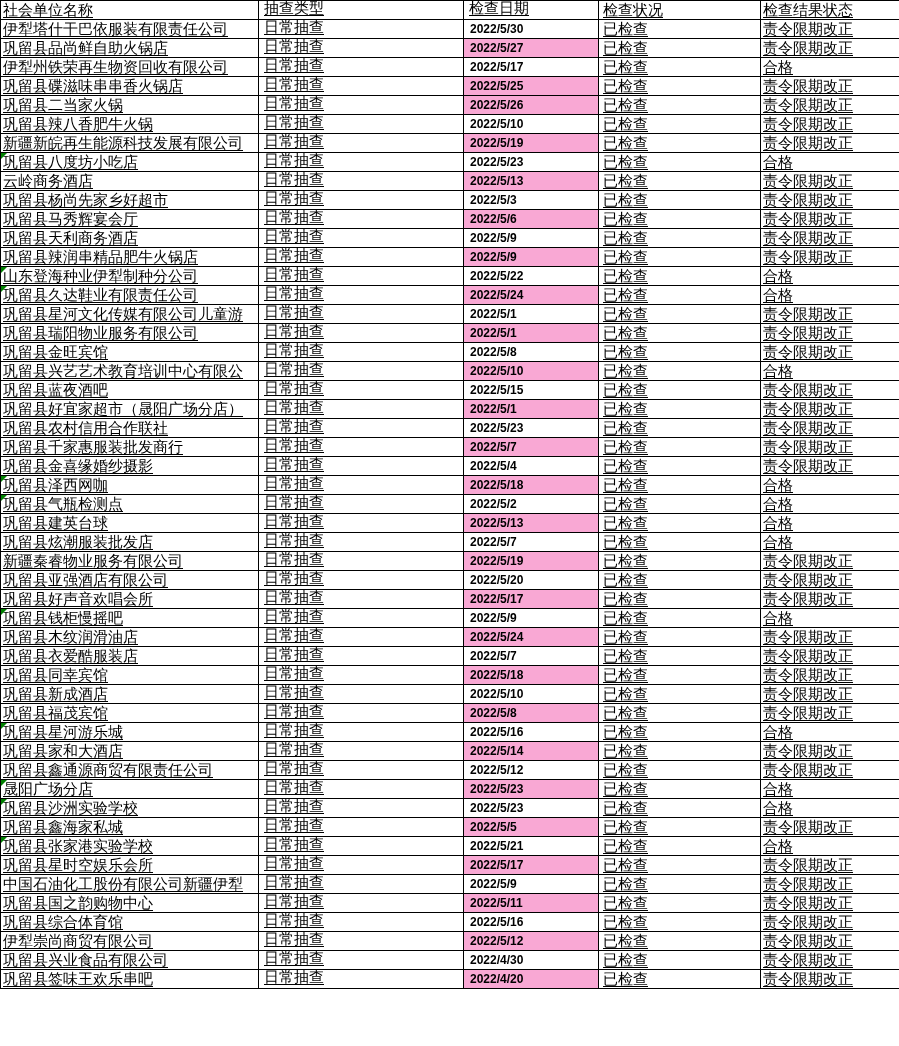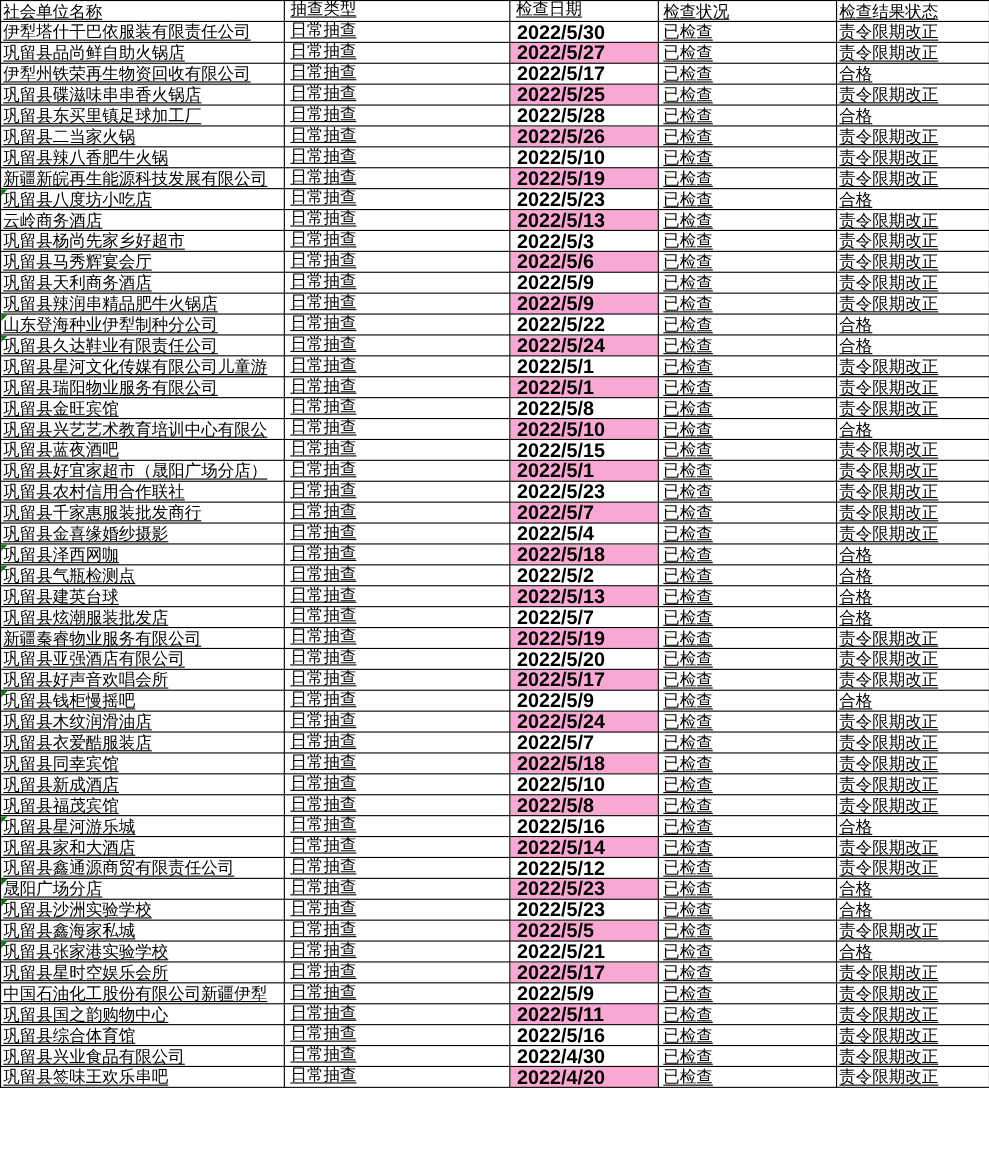--- a/index.html
+++ b/index.html
@@ -4,21 +4,21 @@
 <style>
   html,body{margin:0;padding:0;background:#fff;}
   body{width:899px;font-family:"DejaVu Sans",sans-serif;}
   table{border-collapse:collapse;table-layout:fixed;width:899px;}
   td,th{border:1px solid #000;height:18px;padding:0;margin:0;overflow:hidden;
         white-space:nowrap;vertical-align:middle;font-weight:normal;text-align:left;
         font-size:15px;line-height:18px;color:#000;}
   th .txt,td .txt{text-decoration:underline;text-decoration-thickness:1px;text-underline-offset:2px;}
   .c-name{padding-left:2px;position:relative;}
   .c-type{padding-left:5px;font-family:Liberation Mono, monospace;}
-  .c-date{padding-left:6px;font-family:"Liberation Sans",sans-serif;font-size:18px;font-weight:600;}
+  .c-date{padding-left:6px;font-family:"Liberation Sans",sans-serif;font-size:12px;font-weight:600;}
   .c-status{padding-left:4px;margin-top:45px;}
   .c-result{padding-left:2px;}
   .shaded{background:#f9a8d4;}
   .marker{display:none;position:absolute;top:0;left:0;width:0;height:0;
           border-top:6px solid #008000;border-right:6px solid transparent;}
   .has-marker .marker{display:block;}
 </style>
 </head>
 <body>
 
@@ -65,27 +65,20 @@
   </tr>
 
   <tr>
     <td class="c-name"><span class="txt">巩留县碟滋味串串香火锅店</span></td>
     <td class="c-type"><span class="txt">日常抽查</span></td>
     <td class="c-date shaded">2022/5/25</td>
     <td class="c-status"><span class="txt">已检查</span></td>
     <td class="c-result"><span class="txt">责令限期改正</span></td>
   </tr>
 
-  <tr>
-    <td class="c-name"><span class="txt">巩留县东买里镇足球加工厂</span></td>
-    <td class="c-type"><span class="txt">日常抽查</span></td>
-    <td class="c-date">2022/5/28</td>
-    <td class="c-status"><span class="txt">已检查</span></td>
-    <td class="c-result"><span class="txt">合格</span></td>
-  </tr>
 
   <tr>
     <td class="c-name"><span class="txt">巩留县二当家火锅</span></td>
     <td class="c-type"><span class="txt">日常抽查</span></td>
     <td class="c-date shaded">2022/5/26</td>
     <td class="c-status"><span class="txt">已检查</span></td>
     <td class="c-result"><span class="txt">责令限期改正</span></td>
   </tr>
 
   <tr>
@@ -427,20 +420,27 @@
   </tr>
 
   <tr>
     <td class="c-name"><span class="txt">巩留县综合体育馆</span></td>
     <td class="c-type"><span class="txt">日常抽查</span></td>
     <td class="c-date">2022/5/16</td>
     <td class="c-status"><span class="txt">已检查</span></td>
     <td class="c-result"><span class="txt">责令限期改正</span></td>
   </tr>
 
+  <tr>
+    <td class="c-name"><span class="txt">伊犁崇尚商贸有限公司</span></td>
+    <td class="c-type"><span class="txt">日常抽查</span></td>
+    <td class="c-date shaded">2022/5/12</td>
+    <td class="c-status"><span class="txt">已检查</span></td>
+    <td class="c-result"><span class="txt">责令限期改正</span></td>
+  </tr>
 
   <tr>
     <td class="c-name"><span class="txt">巩留县兴业食品有限公司</span></td>
     <td class="c-type"><span class="txt">日常抽查</span></td>
     <td class="c-date">2022/4/30</td>
     <td class="c-status"><span class="txt">已检查</span></td>
     <td class="c-result"><span class="txt">责令限期改正</span></td>
   </tr>
 
   <tr>

